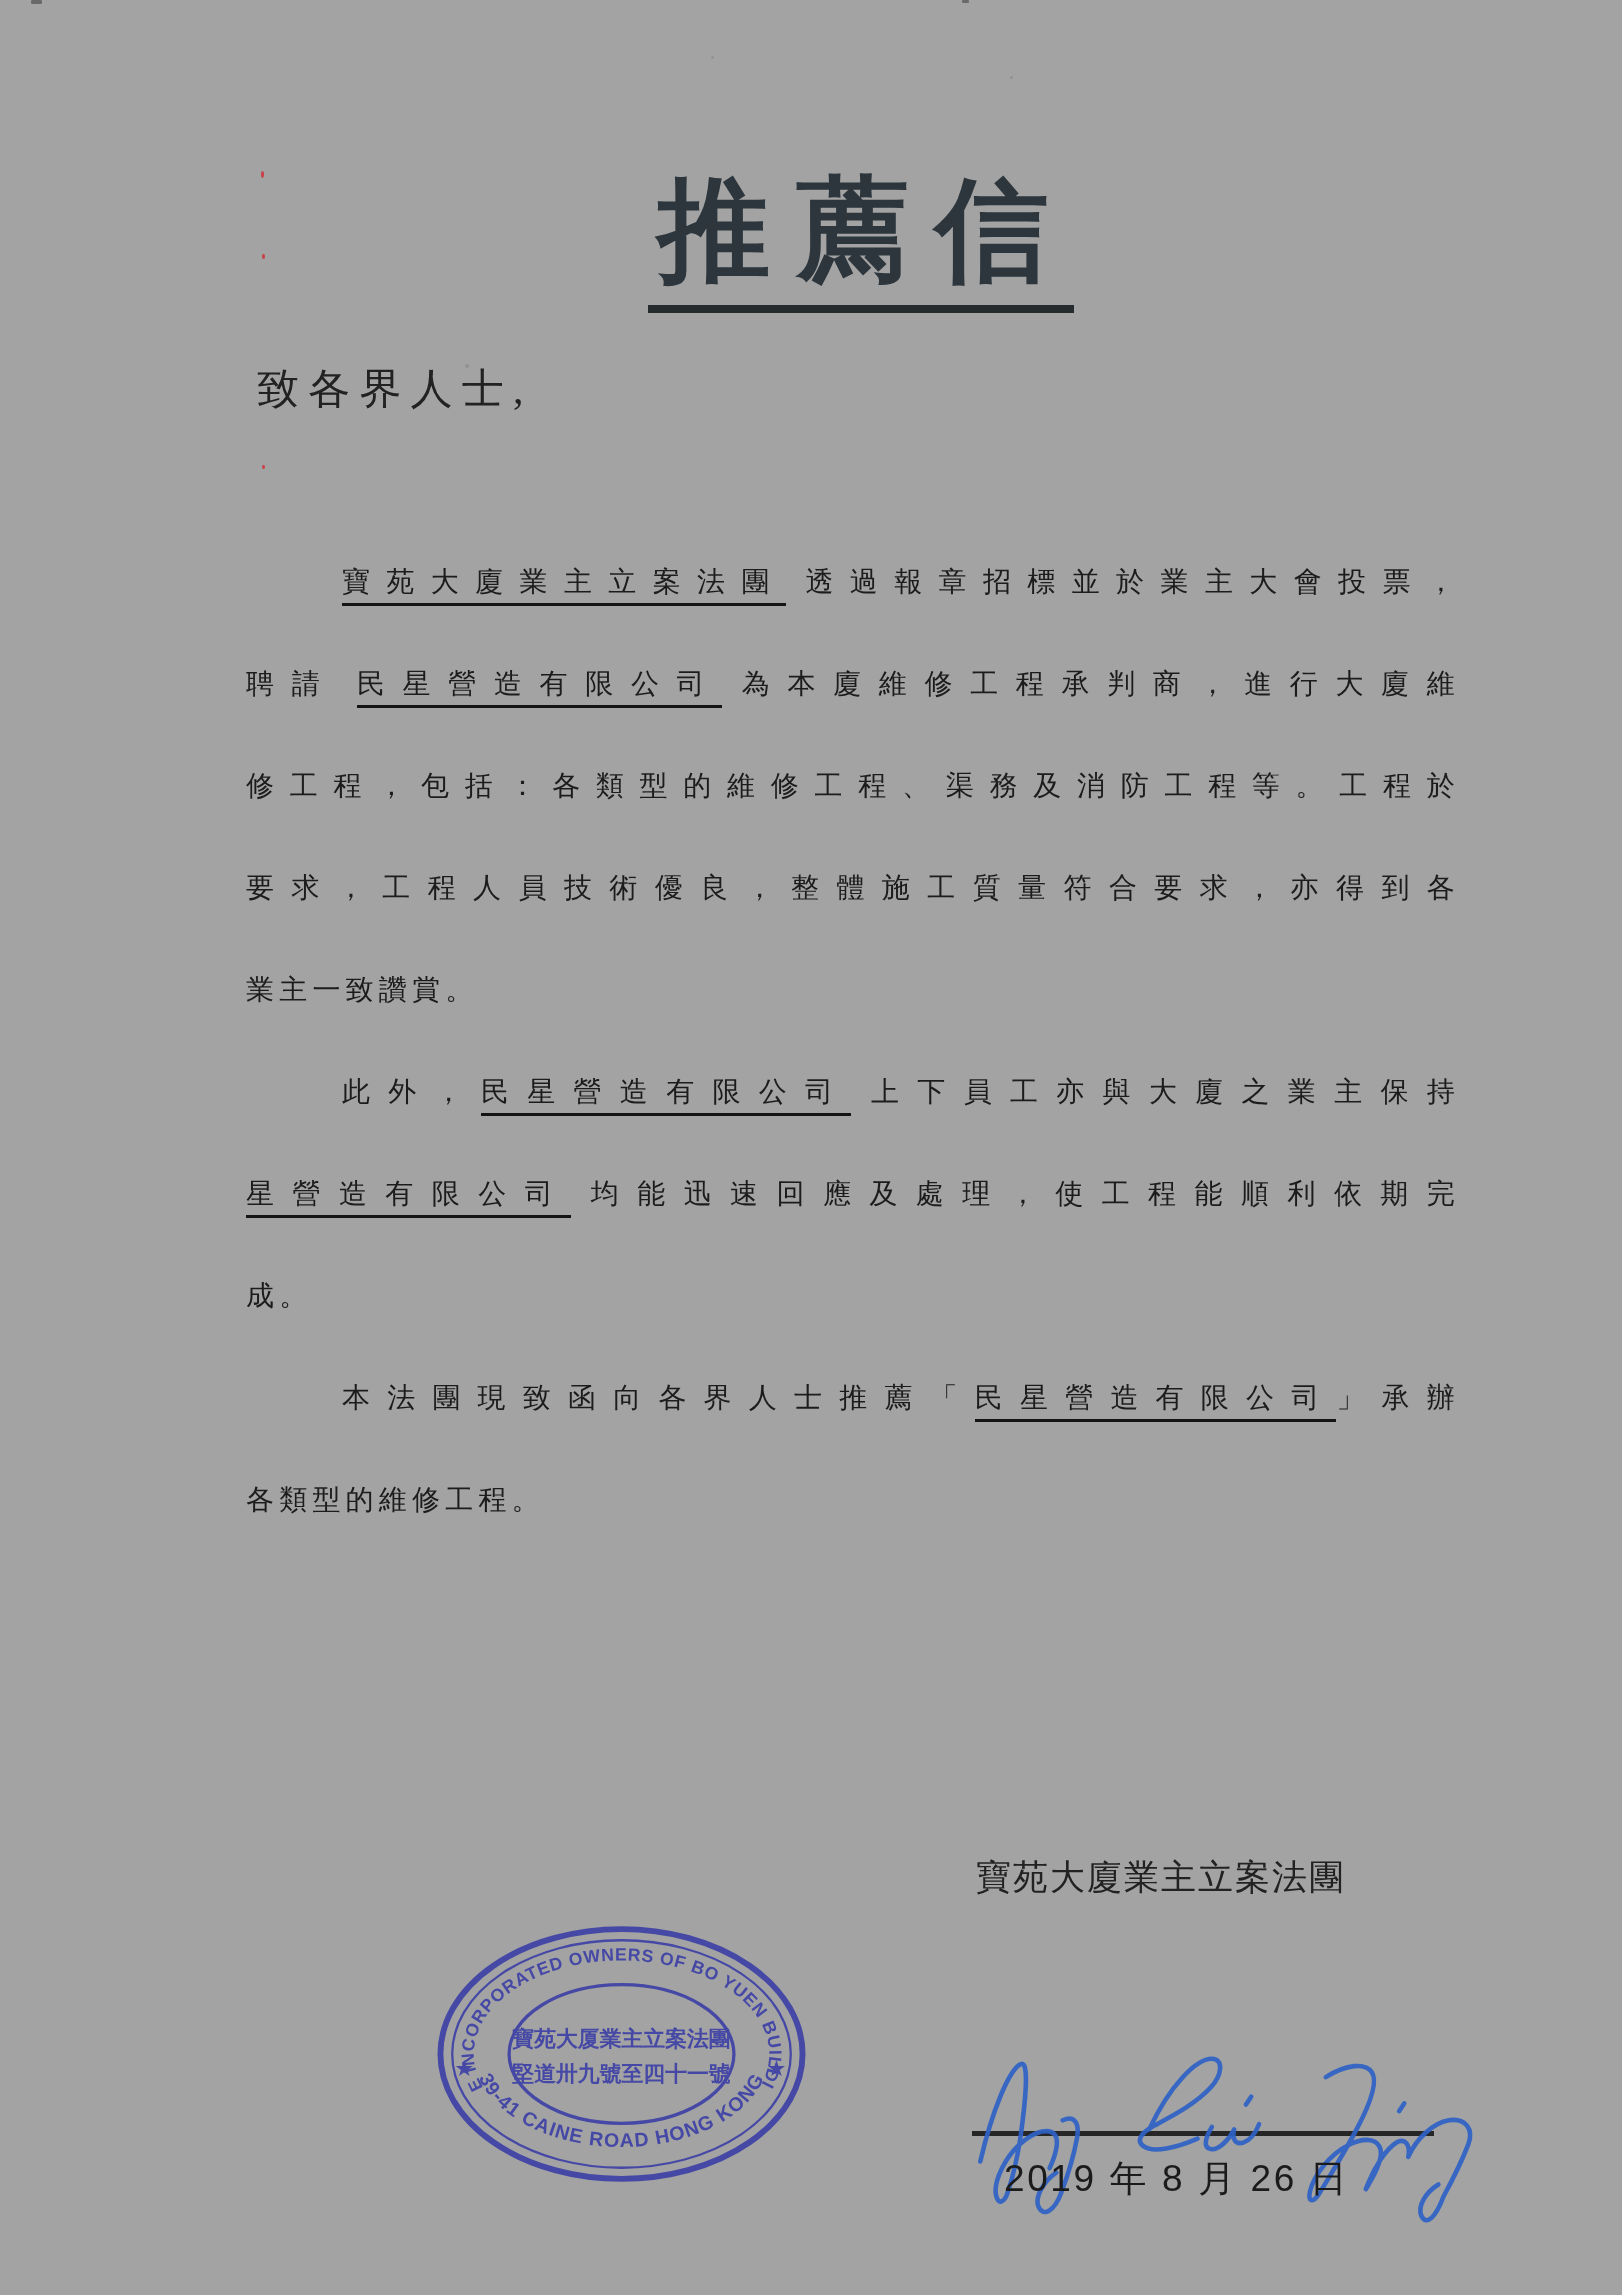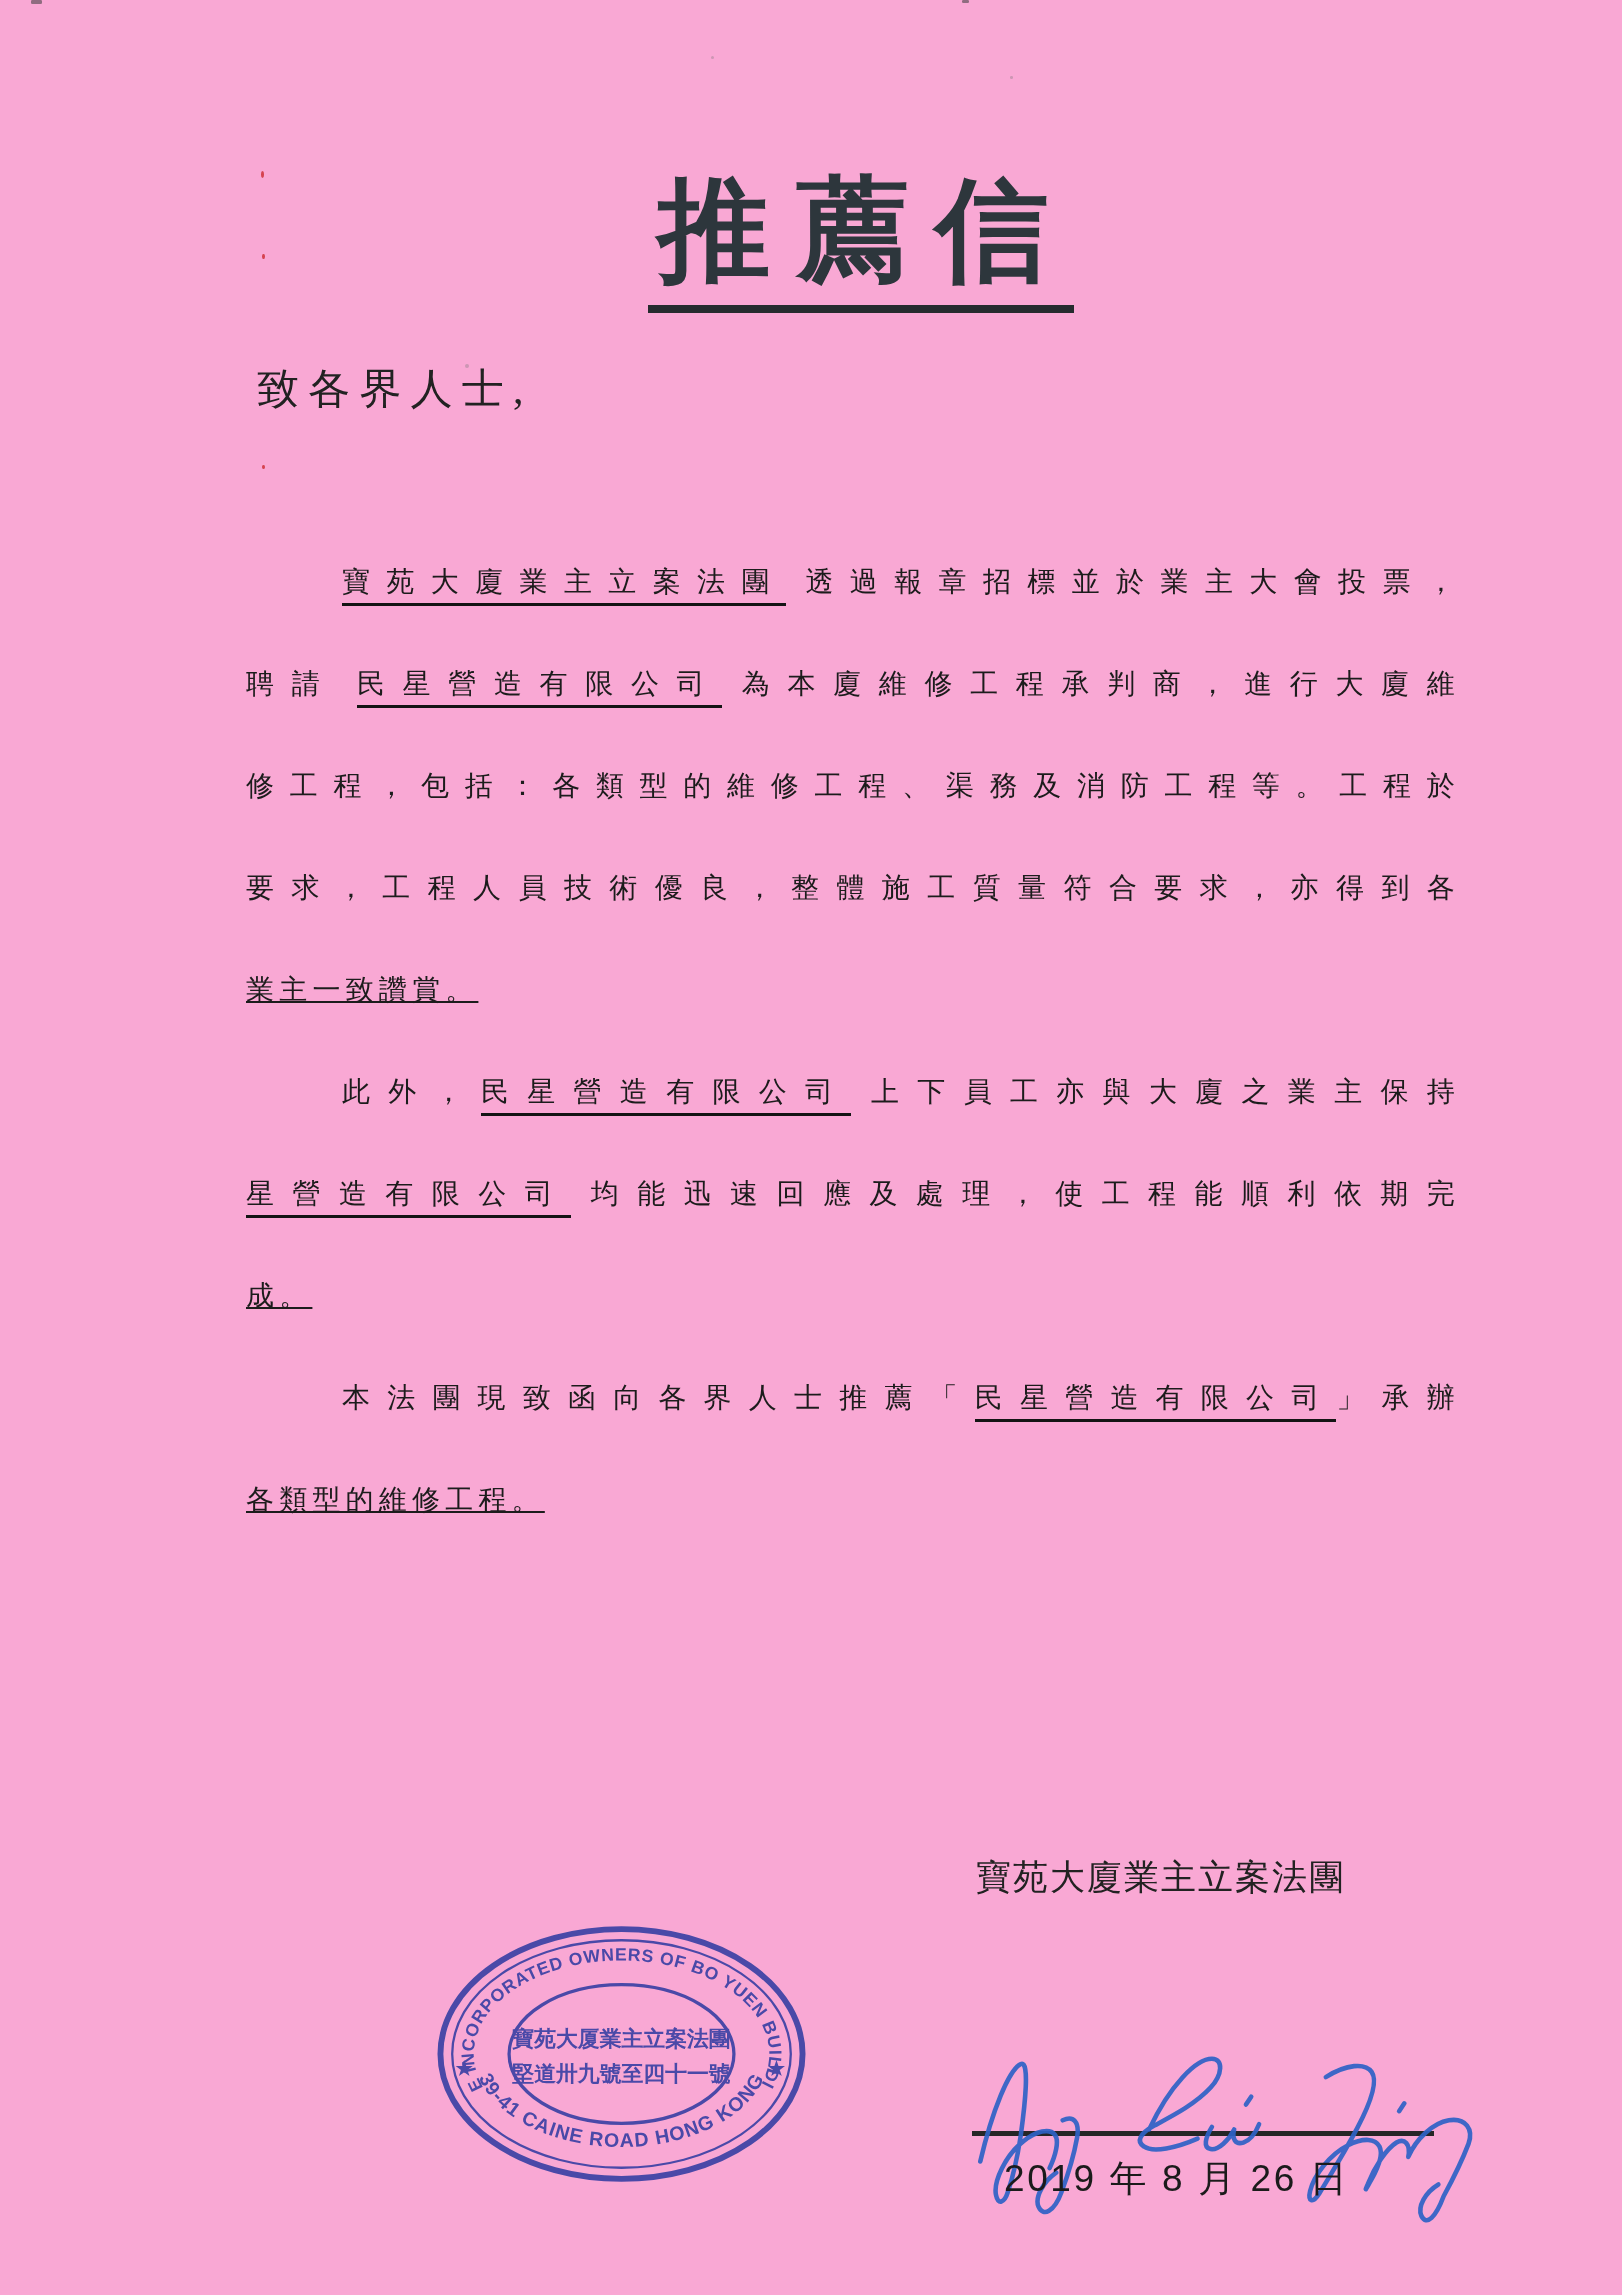--- a/index.html
+++ b/index.html
@@ -1,17 +1,17 @@
 <!DOCTYPE html>
 <html style="font-size:10.5px"><head>
 <meta charset="utf-8">
 <style>
   html,body{margin:0;padding:0;background:#ffffff;}
   .page{
-    position:relative;width:1623px;height:2295px;background:#f9a8d4;overflow:hidden;
+    position:relative;width:1623px;height:2295px;background:#a3a3a3;overflow:hidden;
     font-family:"Liberation Serif","DejaVu Serif",serif;color:#1f1f1f;
   }
   
   .title{
     position:absolute;left:648px;top:169px;
     font-size:113px;font-weight:700;letter-spacing:26px;line-height:1.1;
     color:#2d363c;border-bottom:8.5px solid #262b2e;padding:0 0 11.8px 9.2px;
     white-space:nowrap;
   }
   
@@ -19,21 +19,21 @@
     position:absolute;left:257px;top:361px;
     font-size:42px;letter-spacing:9.2px;color:#222;white-space:nowrap;
   }
   
   .body-block{position:absolute;left:246px;top:548px;width:1214px;}
   .line{
     height:102px;font-size:28px;line-height:68px;letter-spacing:5.2px;
     color:#1c1c1c;
   }
   .line.justify{text-align:justify;text-align-last:justify;}
-  .line.left{text-align:center;text-align-last:left;text-decoration:underline;}
+  .line.left{text-align:center;text-align-last:left;}
   .line.indent{text-indent:96px;}
   .u{border-bottom:3.9px solid #141414;padding-bottom:5.9px;}
   .gap{margin-left:19.6px;}
   
   .signoff{
     position:absolute;left:976px;top:1854px;
     font-size:35px;letter-spacing:2px;color:#222;white-space:nowrap;
   }
   .sig-line{position:absolute;left:972px;top:2131px;width:462px;height:5.2px;background:#262626;}
   .date{

